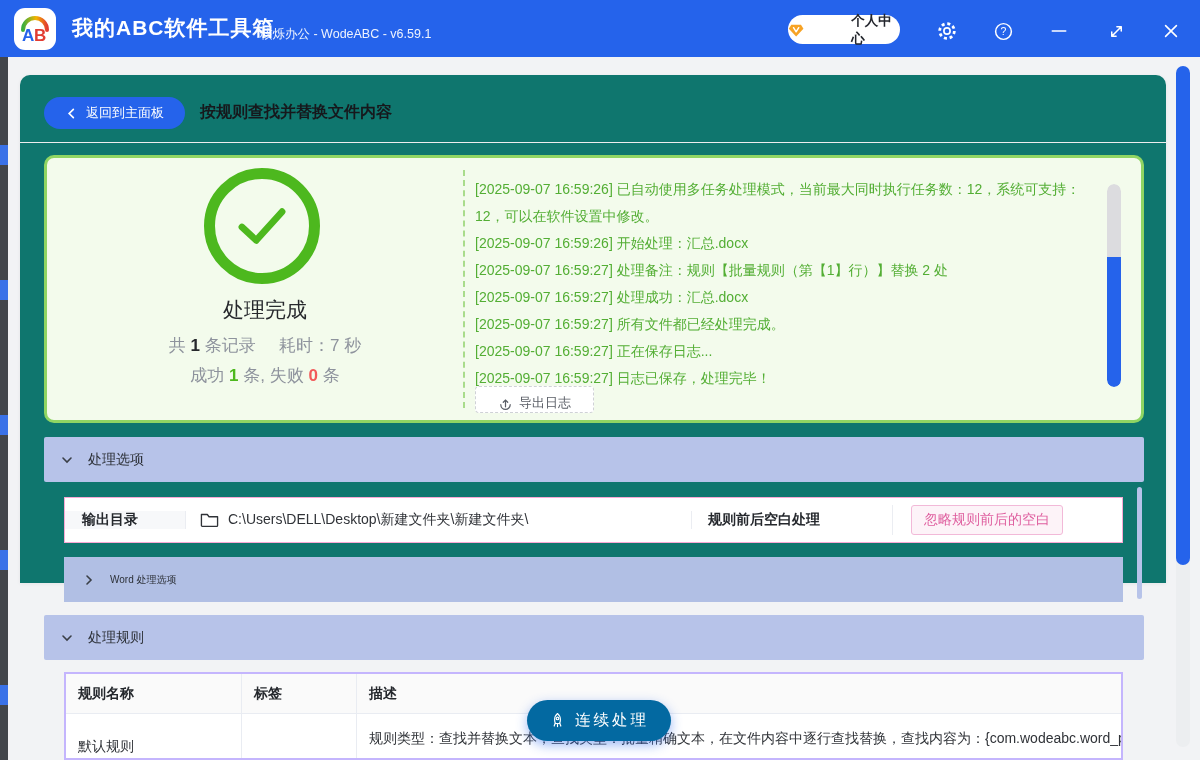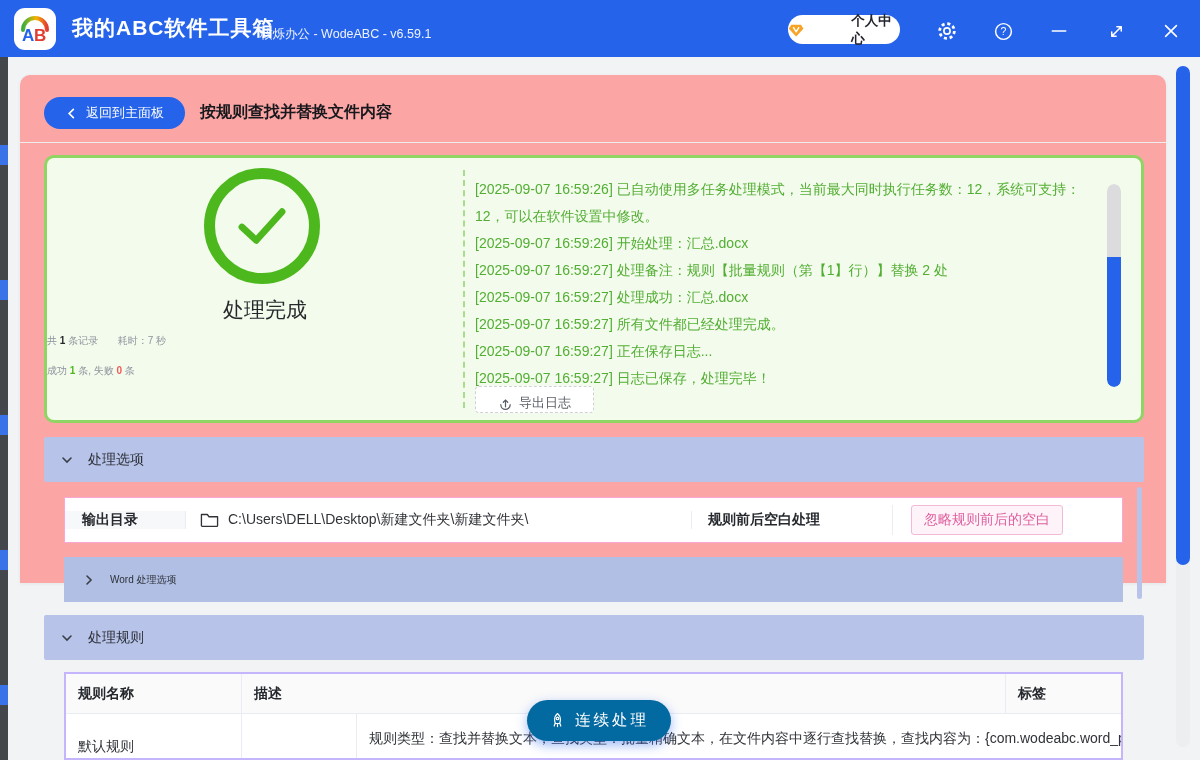--- a/index.html
+++ b/index.html
@@ -14,31 +14,31 @@
   .user-pill { position:absolute; left:788px; top:15px; width:112px; height:29px; background:#fff; border-radius:15px; display:flex; align-items:center; justify-content:center; gap:7px; cursor:pointer; }
   .user-pill span { font-size:13.5px; color:#23262d; font-weight:600;margin-left:40px; }
   .tb-icon { position:absolute; top:20px; width:22px; height:22px; display:flex; align-items:center; justify-content:center; cursor:pointer; }
   .tb-icon svg { display:block; }
 
   
   .side-strip { position:absolute; left:0; top:57px; width:8px; height:703px; background-color:#43464b;
     background-image:repeating-linear-gradient(180deg, rgba(0,0,0,0) 0 88px, #3a72e8 88px 108px, rgba(0,0,0,0) 108px 135px); }
 
   
-  .card { position:absolute; left:20px; top:75px; width:1146px; height:508px; background:#fca5a5; border-radius:10px 10px 0 0; box-shadow:0 1px 4px rgba(0,0,0,.06); }
+  .card { position:absolute; left:20px; top:75px; width:1146px; height:508px; background:#0f766e; border-radius:10px 10px 0 0; box-shadow:0 1px 4px rgba(0,0,0,.06); }
 
   .back-btn { position:absolute; left:24px; top:22px; width:141px; height:32px; background:#2563eb; border:none; border-radius:16px; color:#fff; font-size:13px; display:flex; align-items:center; justify-content:center; gap:8px; cursor:pointer; font-family:inherit; }
   .page-title { position:absolute; left:180px; top:27px; font-size:16px; font-weight:bold; color:#16181c; }
   .card-divider { position:absolute; left:0; top:67px; width:100%; height:1px; background:#ededee; }
 
   
   .result-panel { position:absolute; left:24px; top:80px; width:1100px; height:268px; background:#f3fbec; border:3px solid #90d563; border-radius:10px; }
   .ring { position:absolute; left:157px; top:10px; width:116px; height:116px; border:11px solid #4db81e; border-radius:50%; display:flex; align-items:center; justify-content:center; }
   .result-status { position:absolute; left:0; top:138px; width:436px; text-align:center; font-size:21px; color:#26282c; }
-  .stat-line { position:absolute; width:436px; font-size:10px; color:#8e939d; }
+  .stat-line { position:absolute; width:436px; text-align:center; font-size:17px; color:#8e939d; }
   .stat-line b.dark { color:#26282c; }
   .stat-line b.green { color:#4db81e; }
   .stat-line b.red { color:#f25a5a; }
   .stat-gap { display:inline-block; width:14px; }
   .v-dashed { position:absolute; left:416px; top:12px; bottom:12px; border-left:2px dashed #a9dc8b; }
   .log-box { position:absolute; left:428px; top:18px; width:632px; font-size:14px; line-height:27px; color:#53ae34; }
   .export-btn { position:absolute; left:428px; bottom:7px; height:27px; padding:0 22px; background:#fff; border:1px dashed #cfd1d6; border-radius:4px; display:flex; align-items:flex-end; gap:6px; font-size:13px; color:#5a5e66; cursor:pointer; font-family:inherit; }
   .log-scroll { position:absolute; right:20px; top:26px; width:14px; height:203px; border-radius:7px; overflow:hidden; }
   .log-scroll .track-top { width:14px; height:73px; background:#dcdcdf; border-radius:7px 7px 0 0; }
   .log-scroll .thumb { width:14px; height:130px; background:#2563eb; border-radius:0 0 7px 7px; }
@@ -234,22 +234,22 @@
   <div class="section-hd rules">
     <svg width="12" height="12" viewBox="0 0 12 12" fill="none" stroke="#3a3f47" stroke-width="1.6" stroke-linecap="round">
       <polyline points="2,4 6,8 10,4"></polyline>
     </svg>
     <span>处理规则</span>
   </div>
 
   <div class="rules-table">
     <div class="tr head">
       <div class="td c1">规则名称</div>
+      <div class="td c2">标签</div>
       <div class="td c3">描述</div>
-      <div class="td c2">标签</div>
     </div>
     <div class="tr body">
       <div class="td c1">默认规则</div>
       <div class="td c2"></div>
       <div class="td c3">规则类型：查找并替换文本，查找类型：批量精确文本，在文件内容中逐行查找替换，查找内容为：{com.wodeabc.word_pa...，替换内容</div>
     </div>
   </div>
 </div>
 
 <button class="continue-btn">

